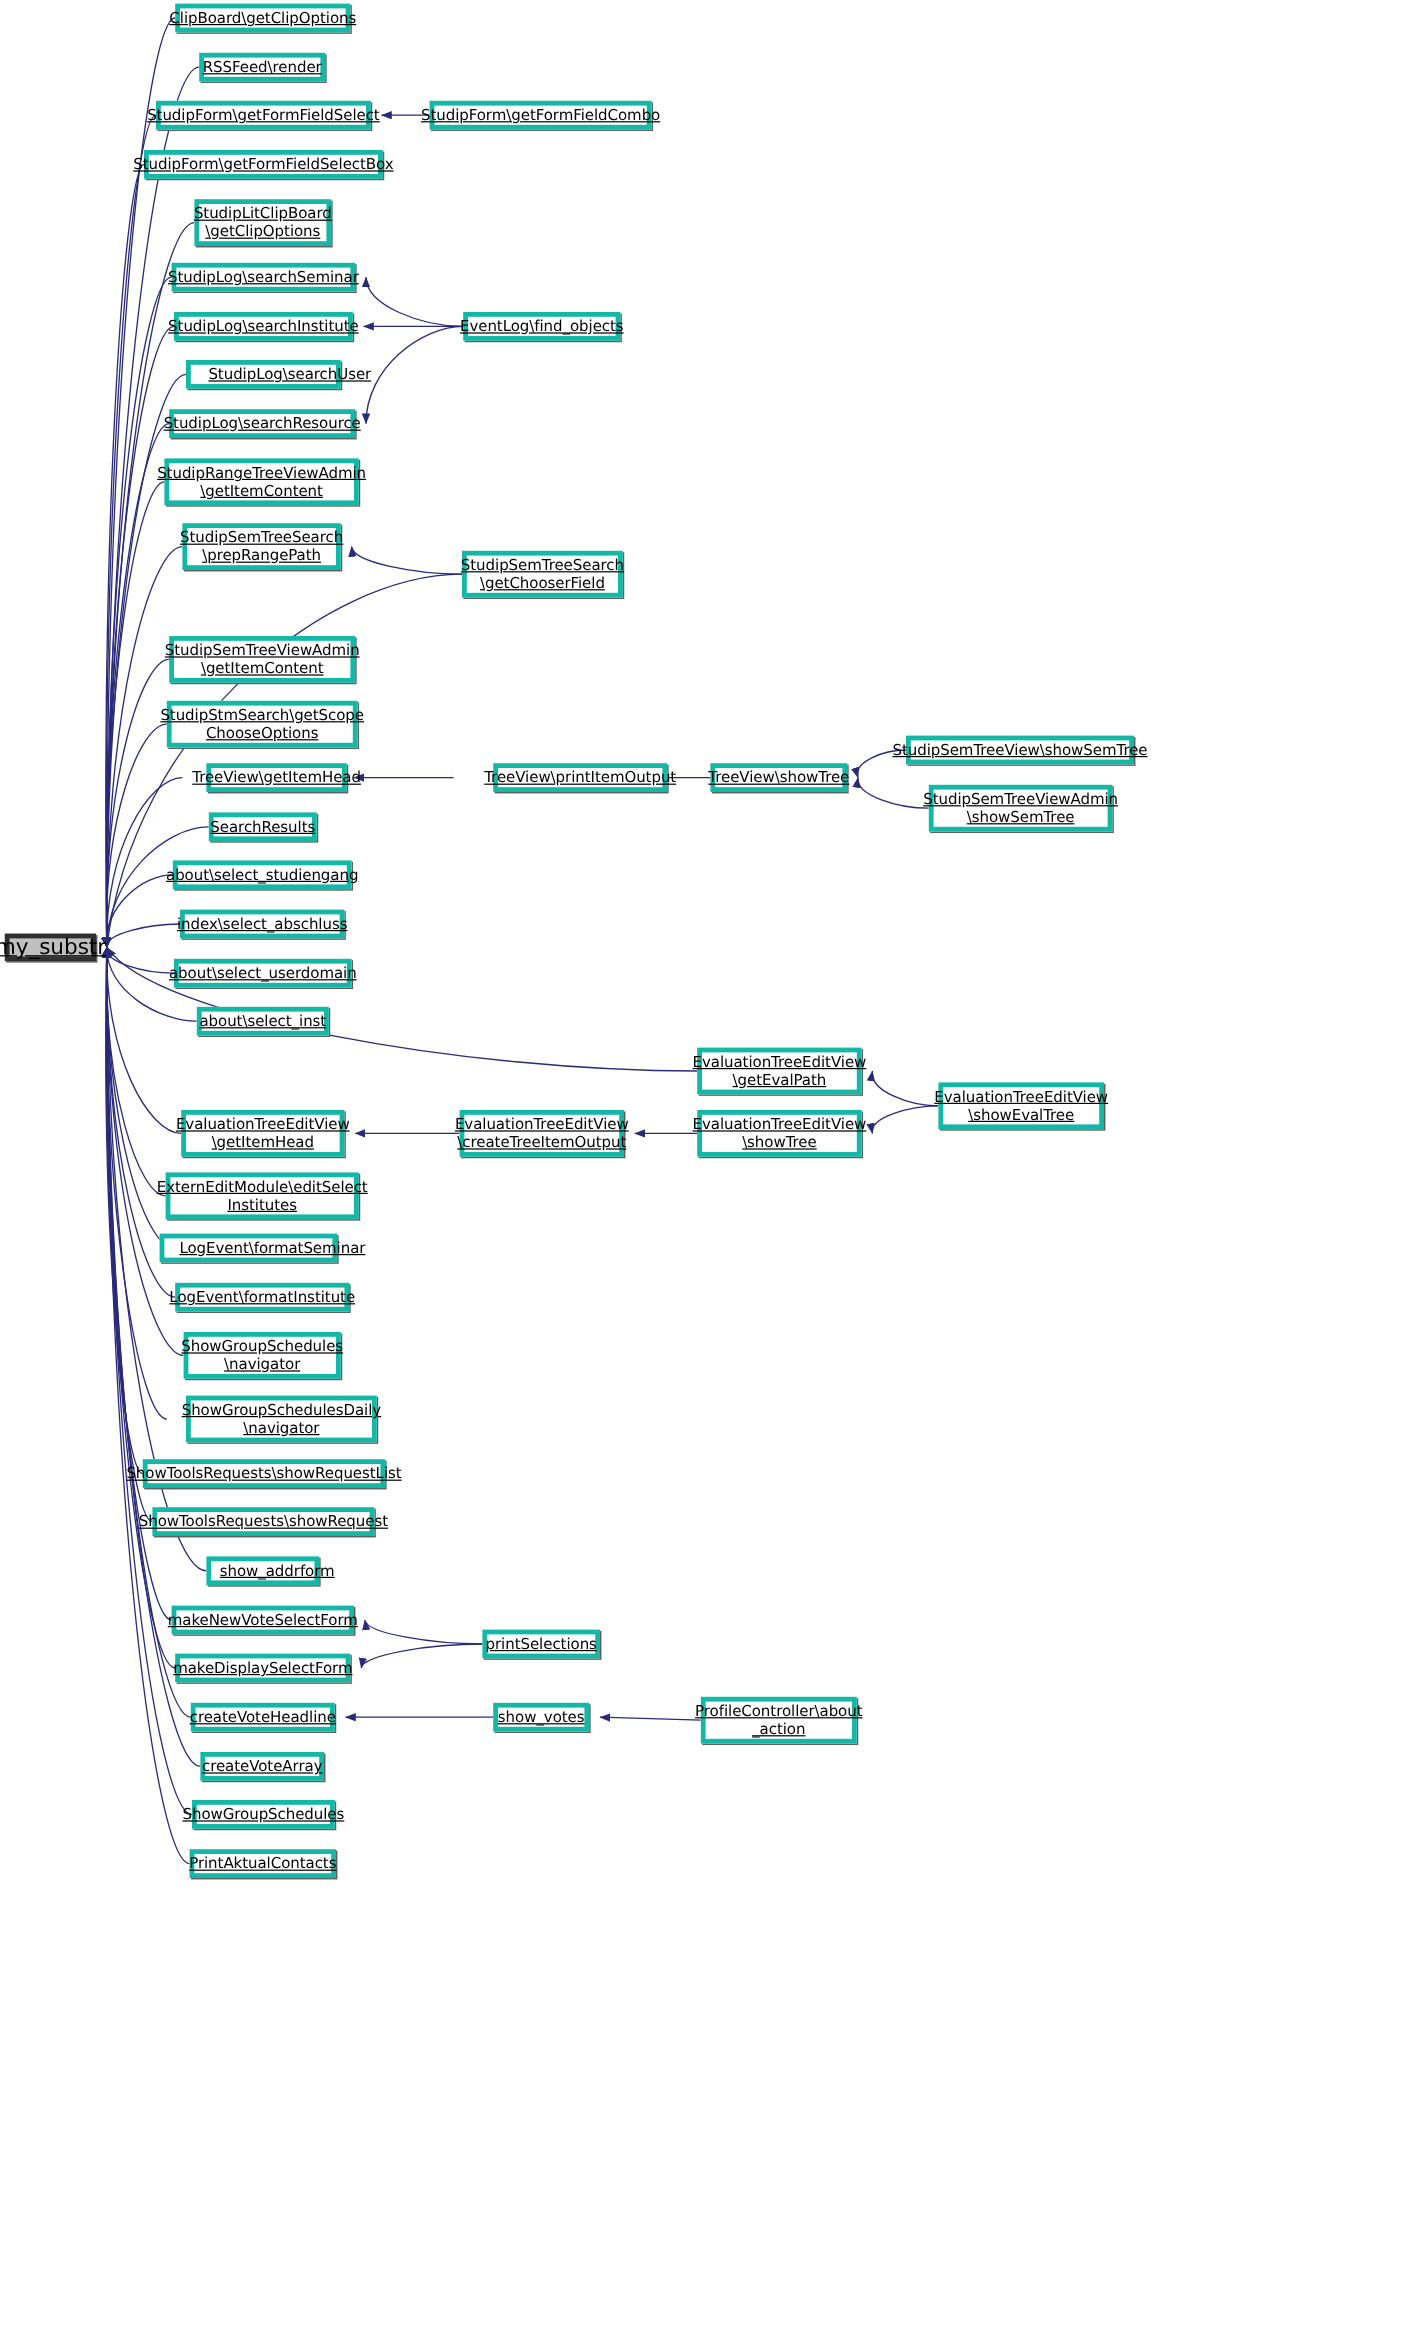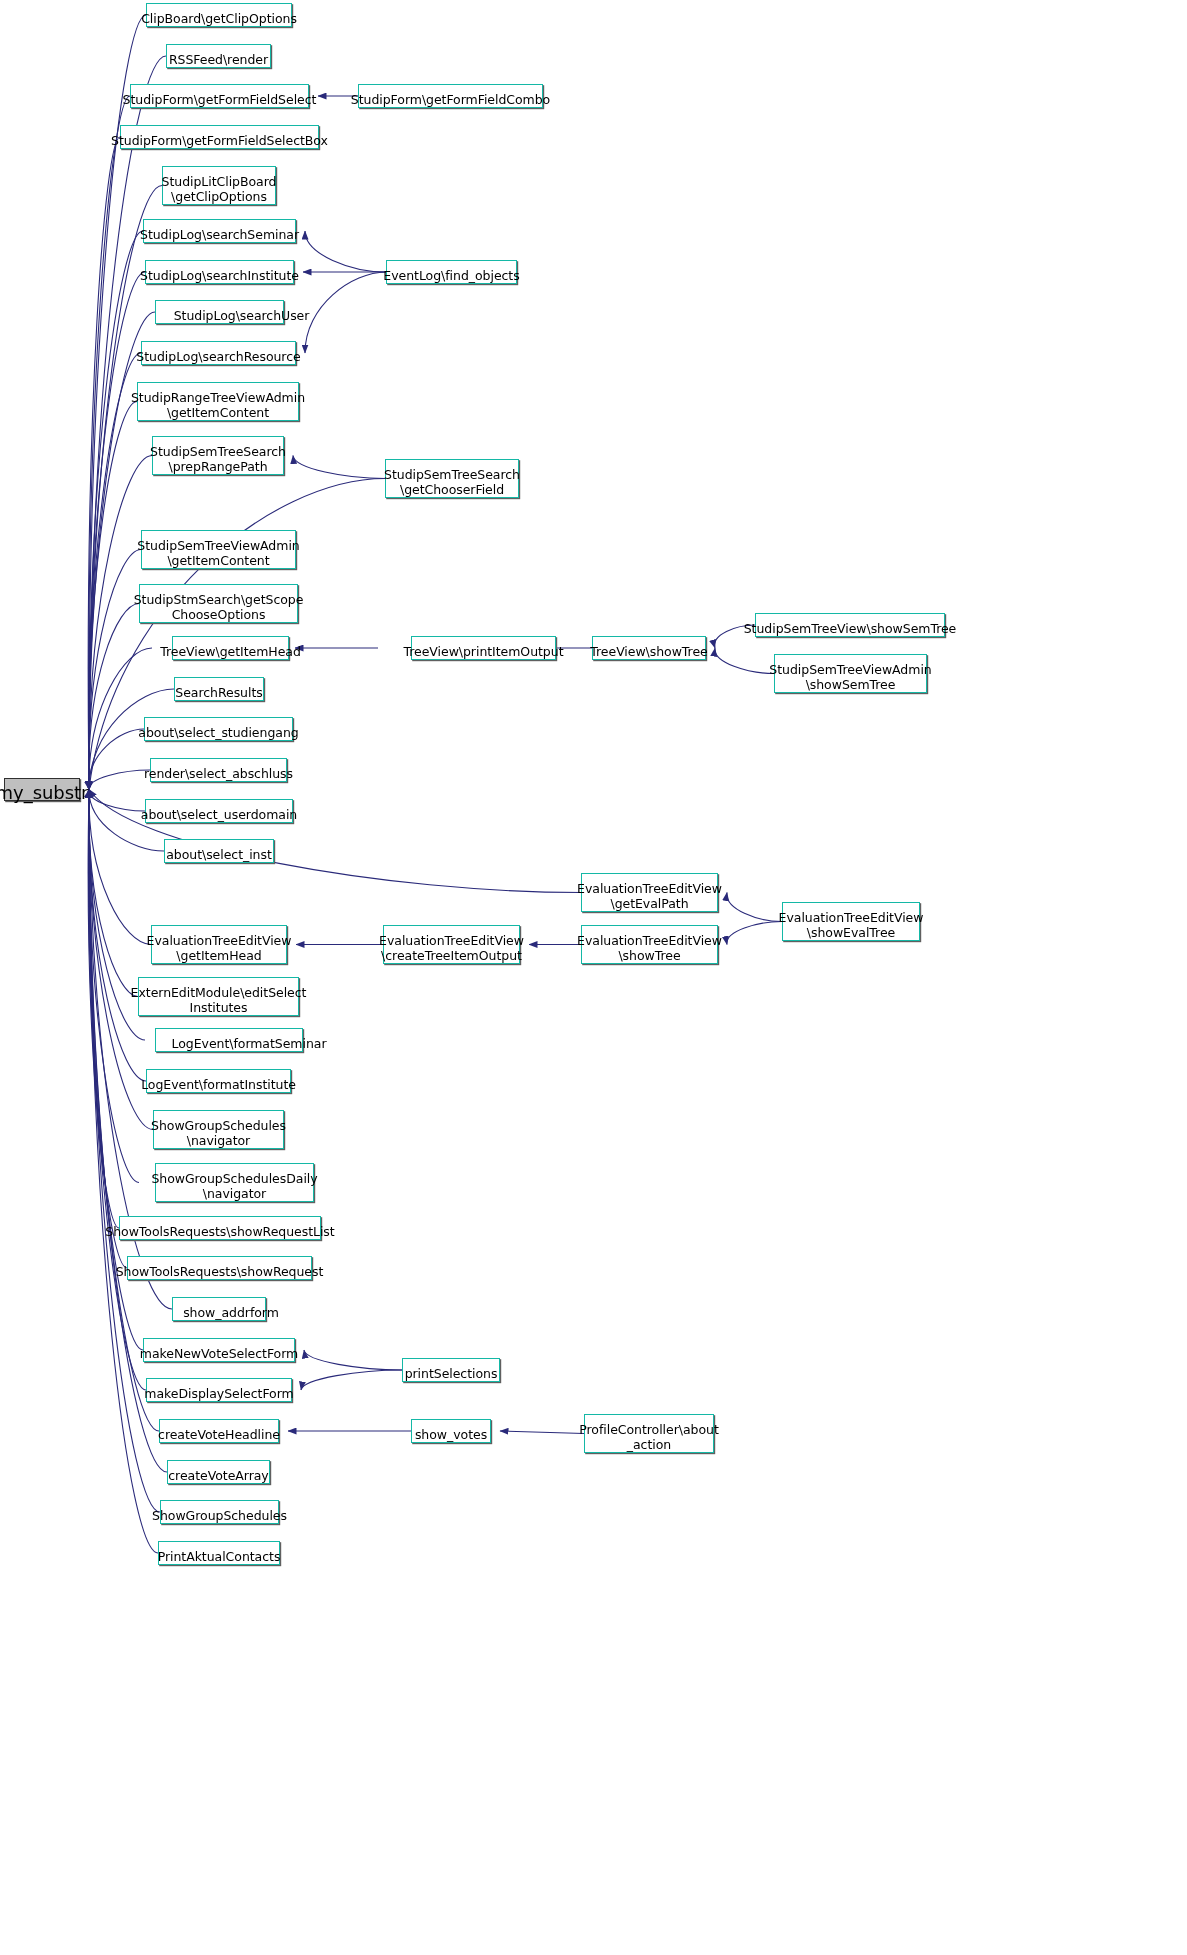--- a/index.html
+++ b/index.html
@@ -20,32 +20,33 @@
     position: absolute;
     left: 0;
     top: 0;
     width: 1187px;
     height: 1955px;
     pointer-events: none;
   }
   .node {
     position: absolute;
     box-sizing: border-box;
-    border: 1px solid #14b8a6;
+    border: 4px solid #14b8a6;
     background: #ffffff;
     color: #000000;
     font-size: 12.5px;
     line-height: 15px;
     text-align: center;
     display: flex;
-    align-items: flex-end;
+    align-items: flex-start;
     justify-content: center;
     white-space: pre-line;
     box-shadow: 1.2px 1.2px 0 0 #606060;
     letter-spacing: -0.05px;
+    text-decoration: underline;
   }
   .node.root {
     background: #bfbfbf;
     border-color: #303030;
     font-size: 18px;
   }
 </style>
 </head>
 <body>
 
@@ -134,36 +135,36 @@
     <div class="node" style="left: 139px; top: 584px; width: 159px; height: 39px;"><span>StudipStmSearch\getScope
 ChooseOptions</span></div>
     <div class="node" style="left: 152px; top: 636px; width: 117px; height: 24px; margin-left: 20px;"><span>TreeView\getItemHead</span></div>
     <div class="node" style="left: 378px; top: 636px; width: 145px; height: 24px; margin-left: 33px;"><span>TreeView\printItemOutput</span></div>
     <div class="node" style="left: 592px; top: 636px; width: 114px; height: 24px;"><span>TreeView\showTree</span></div>
     <div class="node" style="left: 755px; top: 613px; width: 190px; height: 24px;"><span>StudipSemTreeView\showSemTree</span></div>
     <div class="node" style="left: 774px; top: 654px; width: 153px; height: 39px;"><span>StudipSemTreeViewAdmin
 \showSemTree</span></div>
     <div class="node" style="left: 174px; top: 677px; width: 90px; height: 24px;"><span>SearchResults</span></div>
     <div class="node" style="left: 144px; top: 717px; width: 149px; height: 24px;"><span>about\select_studiengang</span></div>
-    <div class="node" style="left: 150px; top: 758px; width: 137px; height: 24px;"><span>render\select_abschluss</span></div>
+    <div class="node" style="left: 150px; top: 758px; width: 137px; height: 24px;"><span>index\select_abschluss</span></div>
     <div class="node" style="left: 145px; top: 799px; width: 148px; height: 24px;"><span>about\select_userdomain</span></div>
     <div class="node" style="left: 164px; top: 839px; width: 110px; height: 24px;"><span>about\select_inst</span></div>
     <div class="node" style="left: 581px; top: 873px; width: 137px; height: 39px;"><span>EvaluationTreeEditView
 \getEvalPath</span></div>
     <div class="node" style="left: 782px; top: 902px; width: 138px; height: 39px;"><span>EvaluationTreeEditView
 \showEvalTree</span></div>
     <div class="node" style="left: 151px; top: 925px; width: 136px; height: 39px;"><span>EvaluationTreeEditView
 \getItemHead</span></div>
     <div class="node" style="left: 383px; top: 925px; width: 137px; height: 39px;"><span>EvaluationTreeEditView
 \createTreeItemOutput</span></div>
     <div class="node" style="left: 581px; top: 925px; width: 137px; height: 39px;"><span>EvaluationTreeEditView
 \showTree</span></div>
     <div class="node" style="left: 138px; top: 977px; width: 161px; height: 39px;"><span>ExternEditModule\editSelect
 Institutes</span></div>
-    <div class="node" style="left: 155px; top: 1028px; width: 148px; height: 24px; padding-left: 40px;"><span>LogEvent\formatSeminar</span></div>
+    <div class="node" style="left: 133px; top: 1028px; width: 148px; height: 24px; padding-left: 40px;"><span>LogEvent\formatSeminar</span></div>
     <div class="node" style="left: 146px; top: 1069px; width: 145px; height: 24px;"><span>LogEvent\formatInstitute</span></div>
     <div class="node" style="left: 153px; top: 1110px; width: 131px; height: 39px;"><span>ShowGroupSchedules
 \navigator</span></div>
     <div class="node" style="left: 155px; top: 1163px; width: 159px; height: 39px;"><span>ShowGroupSchedulesDaily
 \navigator</span></div>
     <div class="node" style="left: 119px; top: 1216px; width: 202px; height: 24px;"><span>ShowToolsRequests\showRequestList</span></div>
     <div class="node" style="left: 127px; top: 1256px; width: 185px; height: 24px;"><span>ShowToolsRequests\showRequest</span></div>
     <div class="node" style="left: 172px; top: 1297px; width: 94px; height: 24px; padding-left: 24px;"><span>show_addrform</span></div>
     <div class="node" style="left: 143px; top: 1338px; width: 152px; height: 24px;"><span>makeNewVoteSelectForm</span></div>
     <div class="node" style="left: 402px; top: 1358px; width: 98px; height: 24px;"><span>printSelections</span></div>

